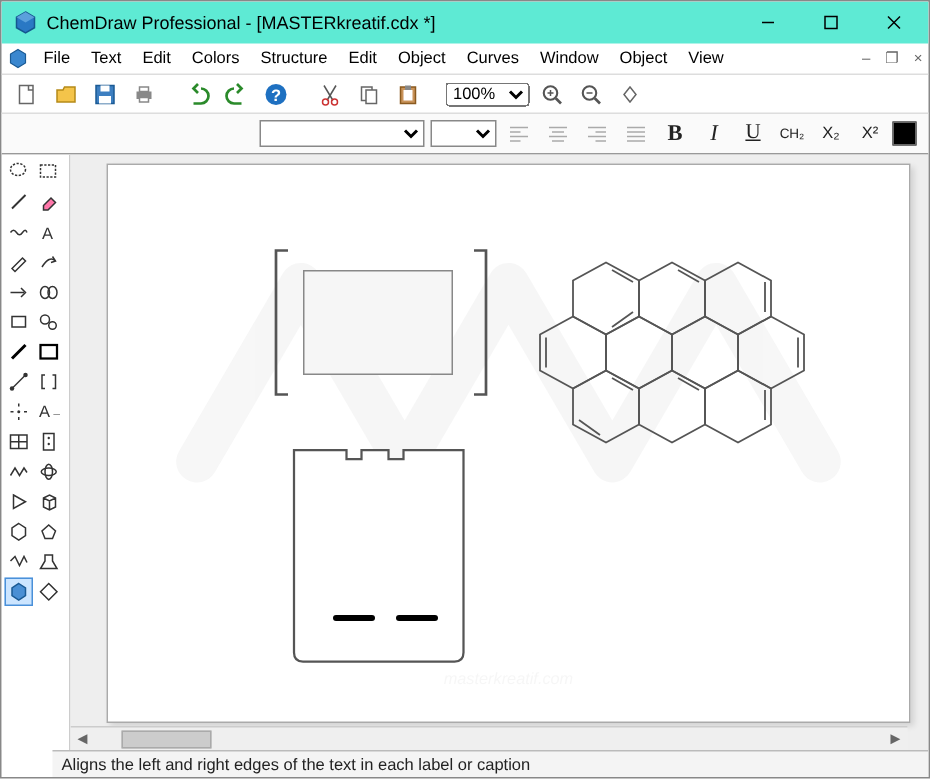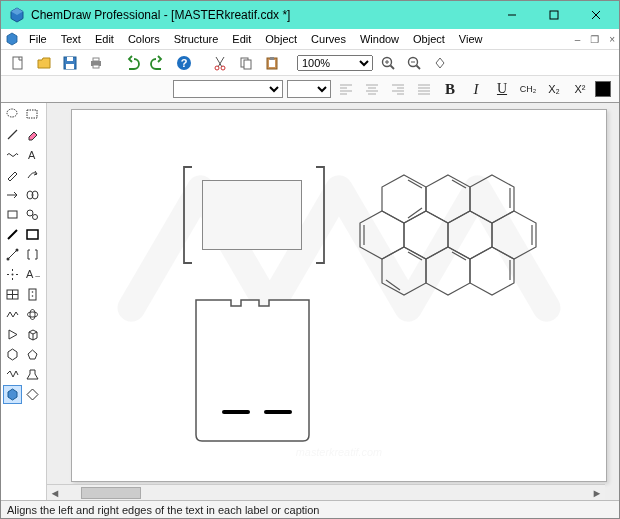--- a/index.html
+++ b/index.html
@@ -30,21 +30,21 @@
 .tool { width: 19px; height: 19px; display: flex; align-items: center; justify-content: center; border: 1px solid transparent; }
 .tool.selected { background: #cce5ff; border: 1px solid #4a90d9; }
 
 .canvas-area { flex: 1; background: #eee; position: relative; overflow: hidden; }
 .canvas { position: absolute; left: 24px; top: 6px; right: 12px; bottom: 18px; background: #fff; border: 1px solid #aaa; box-shadow: 2px 2px 4px rgba(0,0,0,0.12); }
 .hscroll { position: absolute; bottom: 0; left: 0; right: 14px; height: 16px; background: #efefef; border-top: 1px solid #ccc; display: flex; align-items: center; }
 .hscroll .thumb { width: 60px; height: 12px; background: #ccc; border: 1px solid #aaa; margin-left: 18px; }
 .hscroll .arrow { width: 16px; height: 14px; display: flex; align-items: center; justify-content: center; color: #666; }
 .hscroll .track { flex:1; }
 
-.statusbar { height: 18px; border-top: 1px solid #bbb; display: flex; align-items: center; padding: 0 6px; background: #f4f4f4; color: #222; font-size: 10px; }
+.statusbar { height: 18px; border-top: 1px solid #bbb; display: flex; align-items: center; padding: 0 6px; background: #f4f4f4; color: #222; font-size: 10px; margin-left: 34px; }
 
 
 .drawing { position: absolute; inset: 0; }
 .watermark { position:absolute; inset:0; opacity:0.07; }
 
 .bracket { position:absolute; stroke:#555; stroke-width:1.8; fill:none; }
 .rect1 { position:absolute; left:130px; top:70px; width:100px; height:70px; background:#f6f6f6; border:1px solid #888; }
 .shape2 { position:absolute; left:116px; top:180px; }
 .dash { position:absolute; width:28px; height:4px; background:#000; border-radius:2px; }
 
@@ -159,21 +159,21 @@
       </svg>
     </div>
   <div class="tbtn">
       <svg width="16" height="16" viewBox="0 0 16 16">
         <rect x="3" y="3" width="10" height="11" fill="#c9935a" stroke="#8a5a1f"></rect>
         <rect x="5" y="5" width="6" height="7" fill="#fff"></rect>
         <rect x="6" y="2" width="4" height="3" fill="#888"></rect>
       </svg>
     </div>
   <div class="tbtn sep"></div>
-  <select style="width:76px"><option>100%</option></select>
+  <select style="width:56px"><option>100%</option></select>
   <div class="tbtn">
       <svg width="16" height="16" viewBox="0 0 16 16">
         <circle cx="7" cy="7" r="4.5" fill="none" stroke="#555" stroke-width="1.4"></circle>
         <line x1="10.5" y1="10.5" x2="14" y2="14" stroke="#555" stroke-width="1.8"></line>
         <line x1="5" y1="7" x2="9" y2="7" stroke="#555"></line>
         <line x1="7" y1="5" x2="7" y2="9" stroke="#555"></line>
       </svg>
     </div>
   <div class="tbtn">
       <svg width="16" height="16" viewBox="0 0 16 16">

